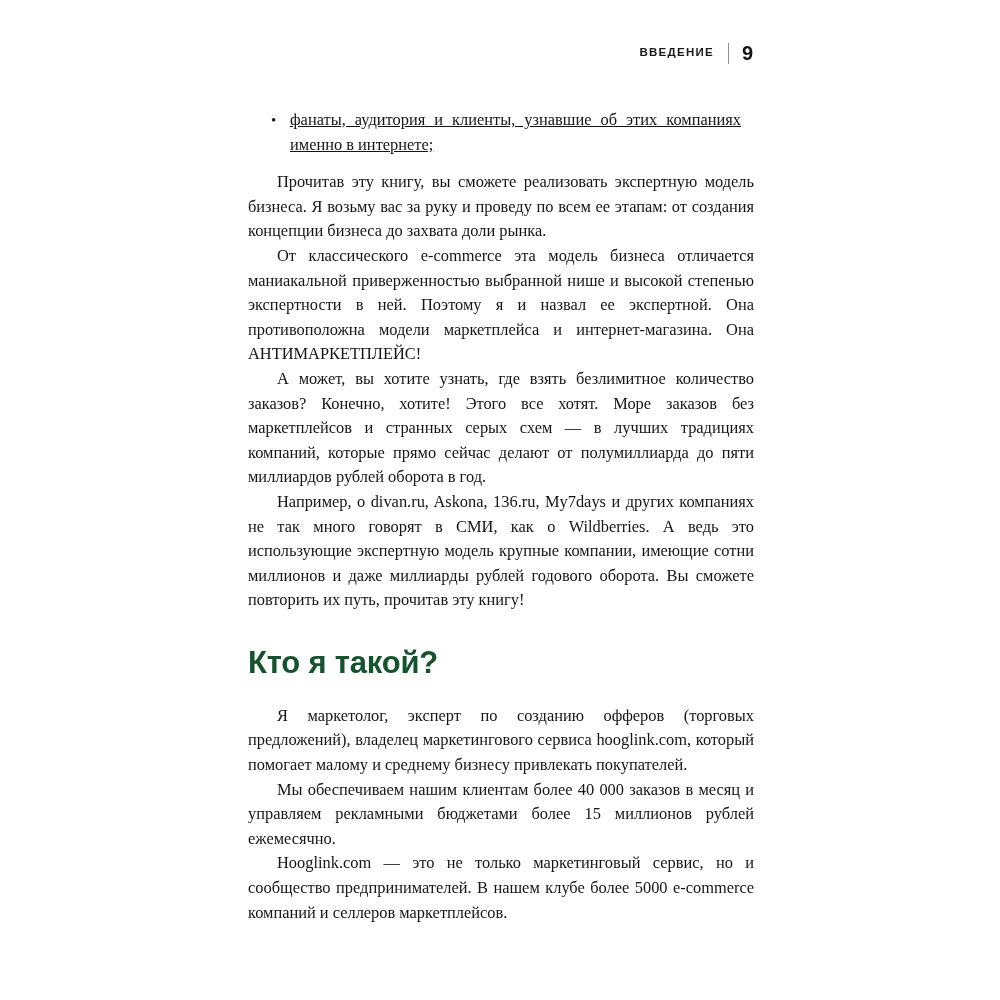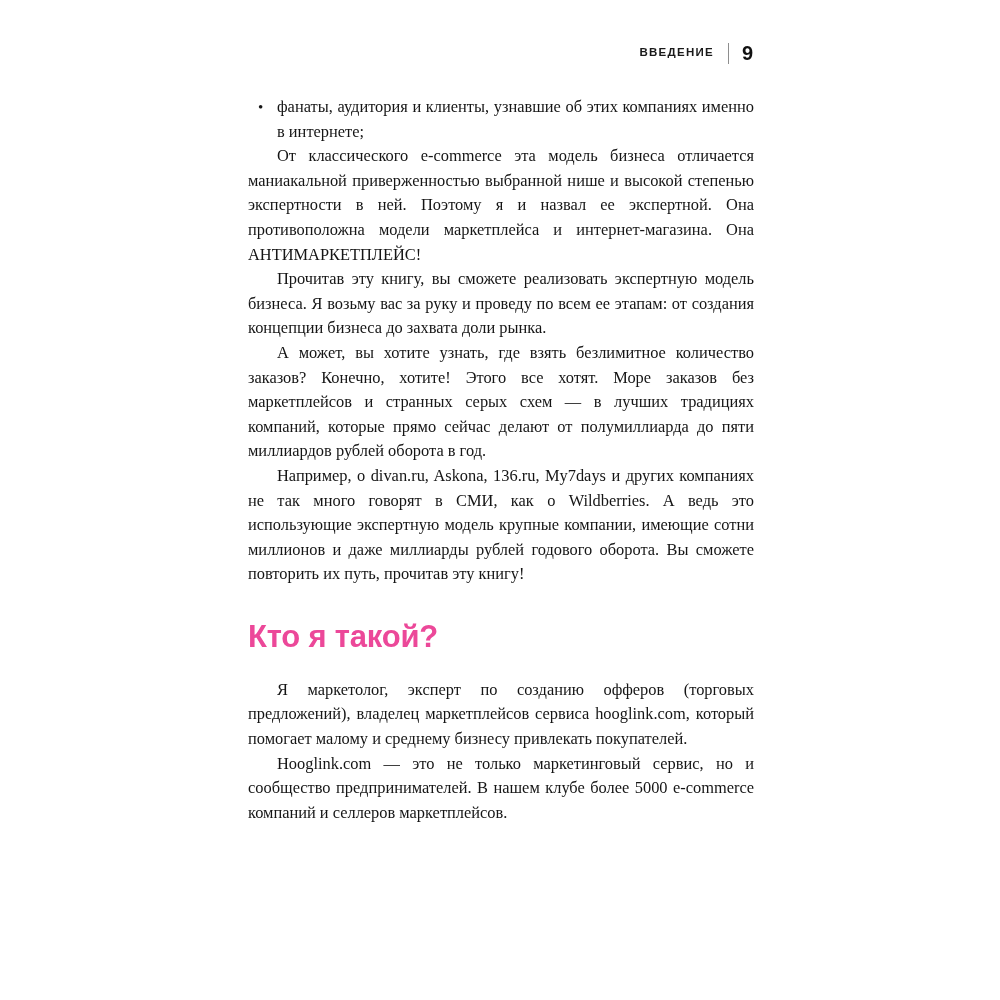--- a/index.html
+++ b/index.html
@@ -65,22 +65,23 @@
   
   .column {
     position: absolute;
     top: 95px;
     left: 248px;
     width: 506px;
   }
 
   .bullet-list {
     list-style: none;
-    margin: 0;
+    margin: 13px;
     padding: 0;
+    text-decoration: underline;
   }
   .bullet-item {
     position: relative;
     padding-left: 29px;
     margin: 0 0 1px 0;
     font-size: 16.4px;
     line-height: 24.6px;
     text-align: justify;
     text-justify: inter-word;
     hyphens: manual;
@@ -106,21 +107,21 @@
     hyphens: manual;
   }
 
   .section-heading {
     margin: 0;
     font-family: "Liberation Sans", "DejaVu Sans", sans-serif;
     font-weight: 700;
     font-size: 31px;
     line-height: 36px;
     letter-spacing: -0.2px;
-    color: #ec4899;
+    color: #14532d;
     text-align: left;
     text-indent: 0;
   }
 
   .gap-before-heading { height: 32px; }
   .gap-after-heading  { height: 23px; }
 </style>
 </head>
 <body>
 
@@ -131,28 +132,29 @@
     <span class="running-head-rule"></span>
     <span class="running-head-folio">9</span>
   </div>
 
   <div class="column">
 
     <ul class="bullet-list">
       <li class="bullet-item">фанаты, аудитория и клиенты, узнавшие об этих компаниях именно в интернете;</li>
     </ul>
 
+    <p class="para">Прочитав эту книгу, вы сможете реализовать экспертную модель бизнеса. Я возьму вас за руку и проведу по всем ее этапам: от создания концепции бизнеса до захвата доли рынка.</p>
     <p class="para">От классического e-commerce эта модель бизнеса отличается маниакальной приверженностью выбранной нише и высокой степенью экспертности в ней. Поэтому я и назвал ее экспертной. Она противоположна модели маркетплейса и интернет-магазина. Она АНТИМАРКЕТПЛЕЙС!</p>
-    <p class="para">Прочитав эту книгу, вы сможете реализовать экспертную модель бизнеса. Я возьму вас за руку и проведу по всем ее этапам: от создания концепции бизнеса до захвата доли рынка.</p>
     <p class="para">А может, вы хотите узнать, где взять безлимитное количество заказов? Конечно, хотите! Этого все хотят. Море заказов без маркетплейсов и странных серых схем — в лучших традициях компаний, которые прямо сейчас делают от полумиллиарда до пяти миллиардов рублей оборота в год.</p>
     <p class="para">Например, о divan.ru, Askona, 136.ru, My7days и других компаниях не так много говорят в СМИ, как о Wildberries. А ведь это использующие экспертную модель крупные компании, имеющие сотни миллионов и даже миллиарды рублей годового оборота. Вы сможете повторить их путь, прочитав эту книгу!</p>
 
     <div class="gap-before-heading"></div>
 
     <h2 class="section-heading">Кто я такой?</h2>
 
     <div class="gap-after-heading"></div>
 
-    <p class="para">Я маркетолог, эксперт по созданию офферов (торговых предложений), владелец маркетплейсов сервиса hooglink.com, который помогает малому и среднему бизнесу привлекать покупателей.</p>
+    <p class="para">Я маркетолог, эксперт по созданию офферов (торговых предложений), владелец маркетингового сервиса hooglink.com, который помогает малому и среднему бизнесу привлекать покупателей.</p>
+    <p class="para">Мы обеспечиваем нашим клиентам более 40 000 заказов в месяц и управляем рекламными бюджетами более 15 миллионов рублей ежемесячно.</p>
     <p class="para">Hooglink.com — это не только маркетинговый сервис, но и сообщество предпринимателей. В нашем клубе более 5000 e-commerce компаний и селлеров маркетплейсов.</p>
 
   </div>
 </div>
 
 </body></html>

